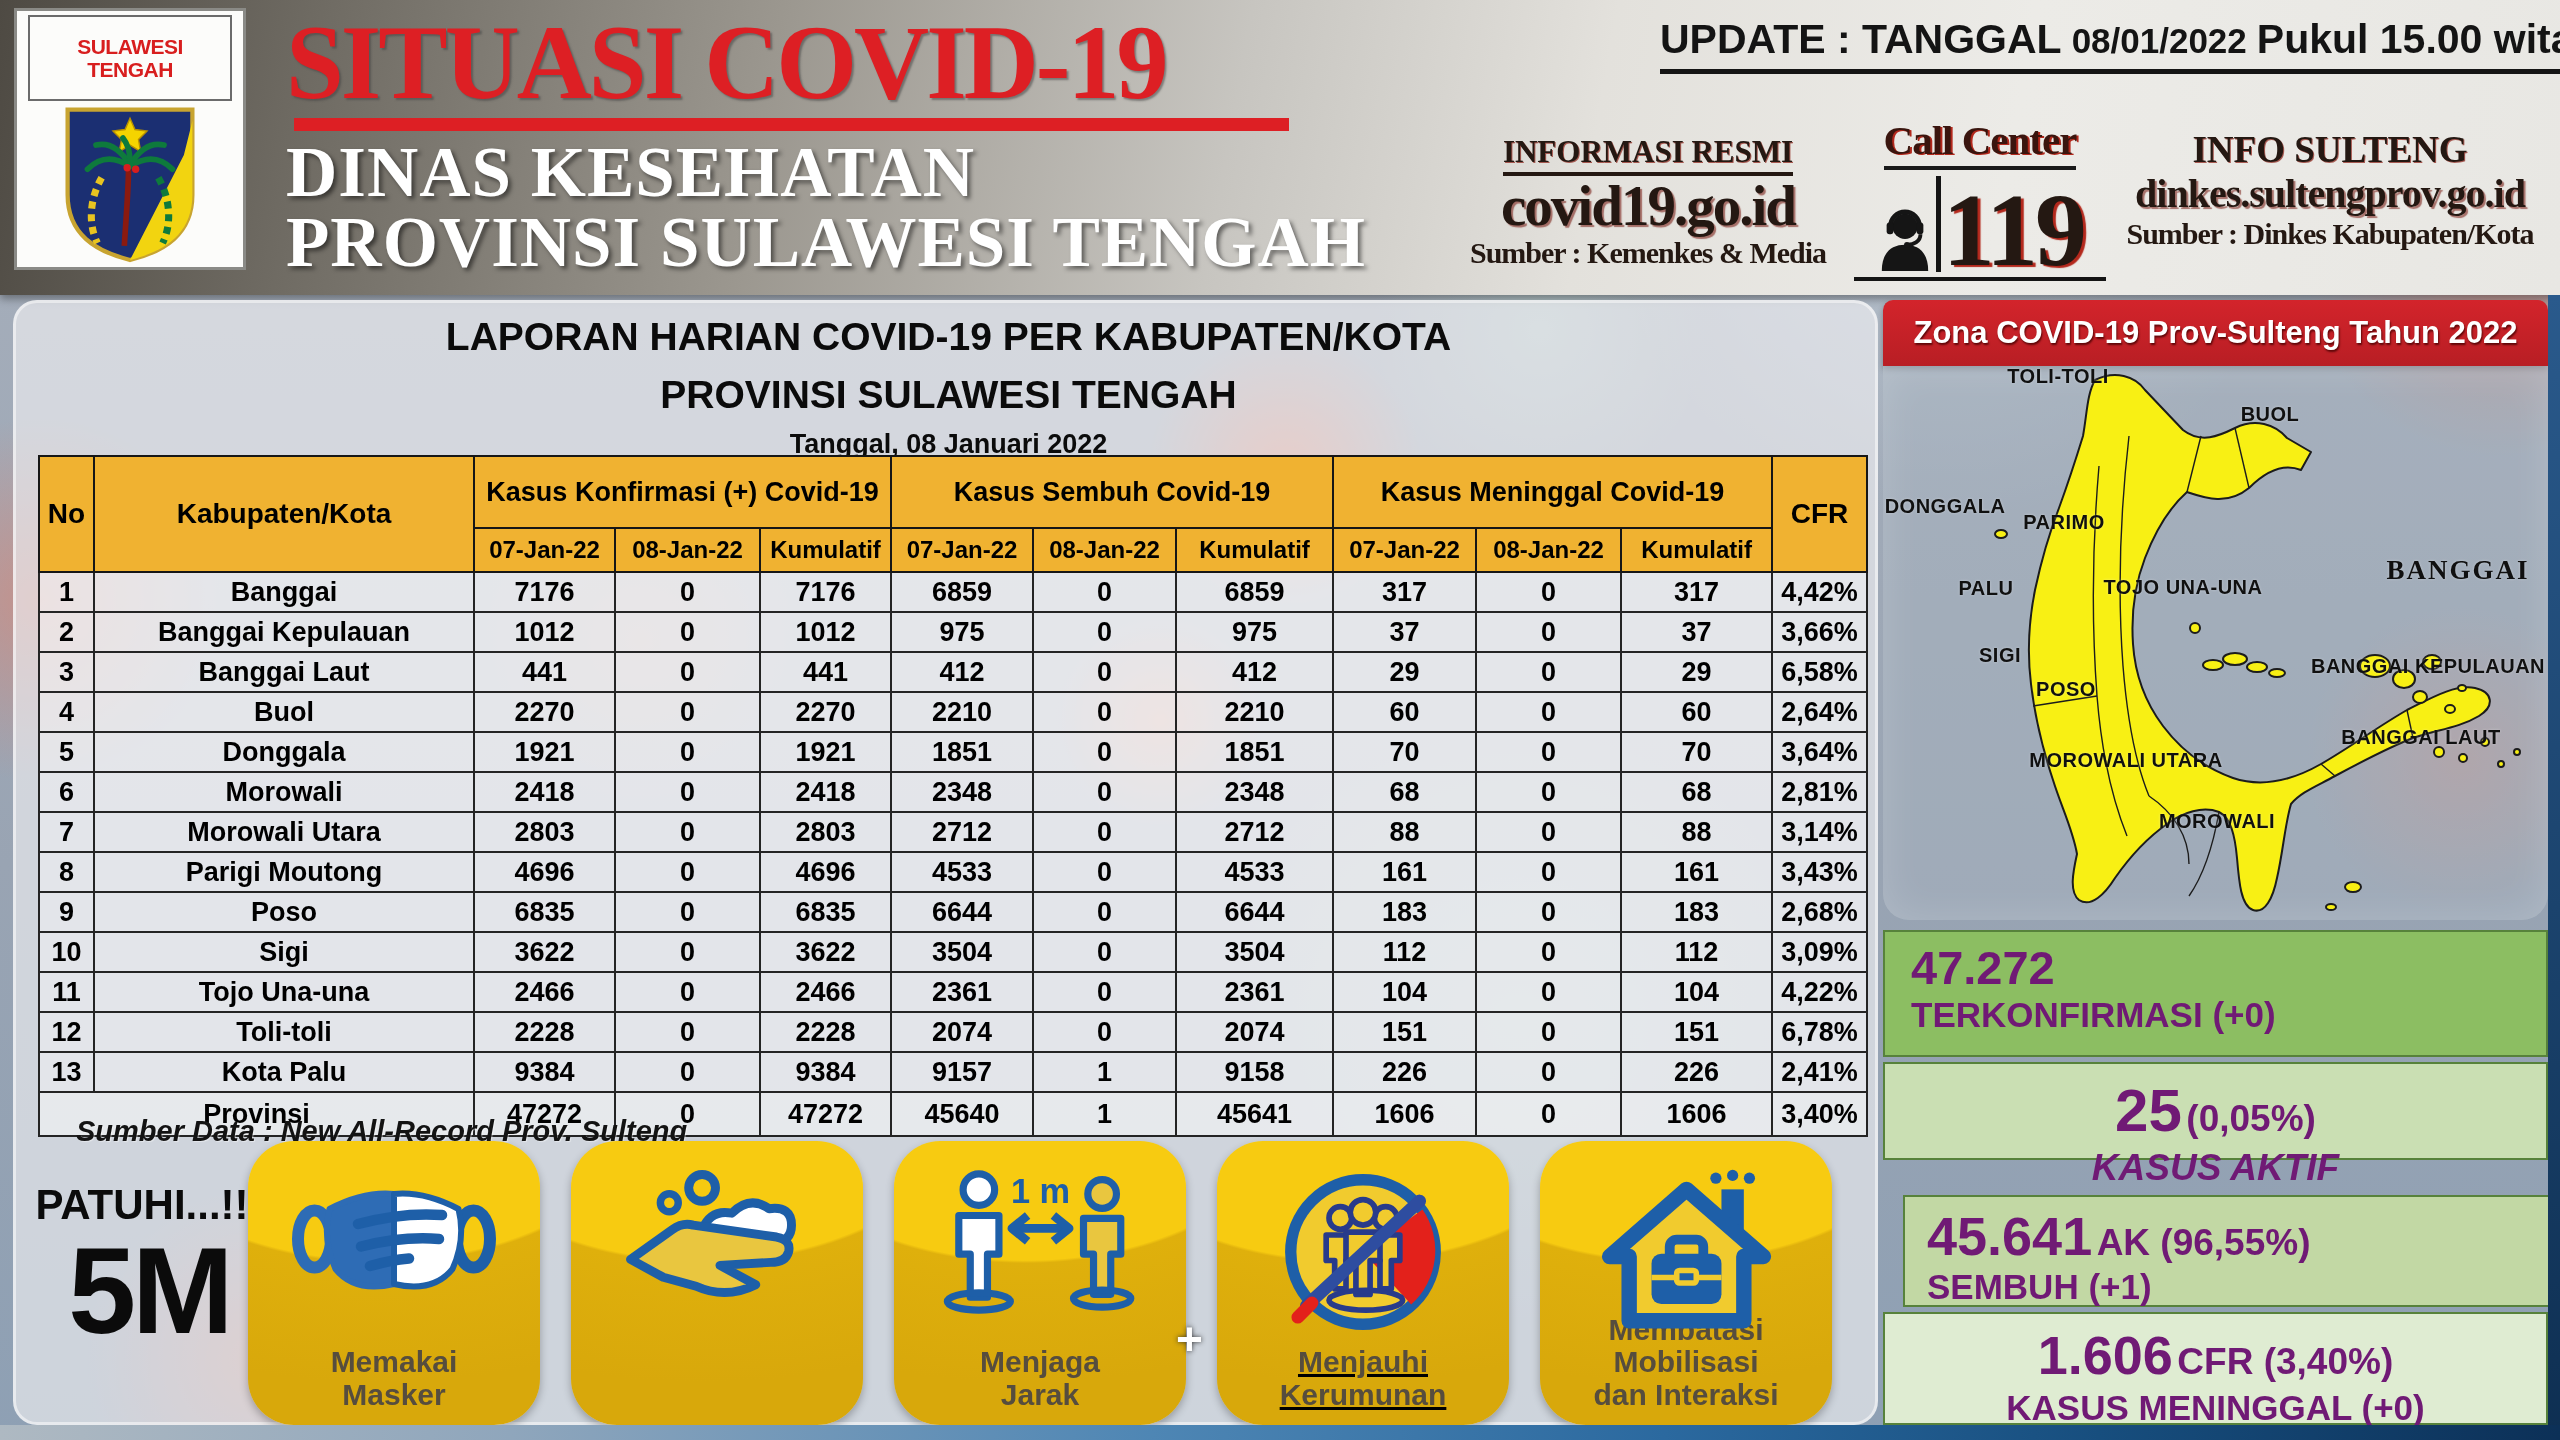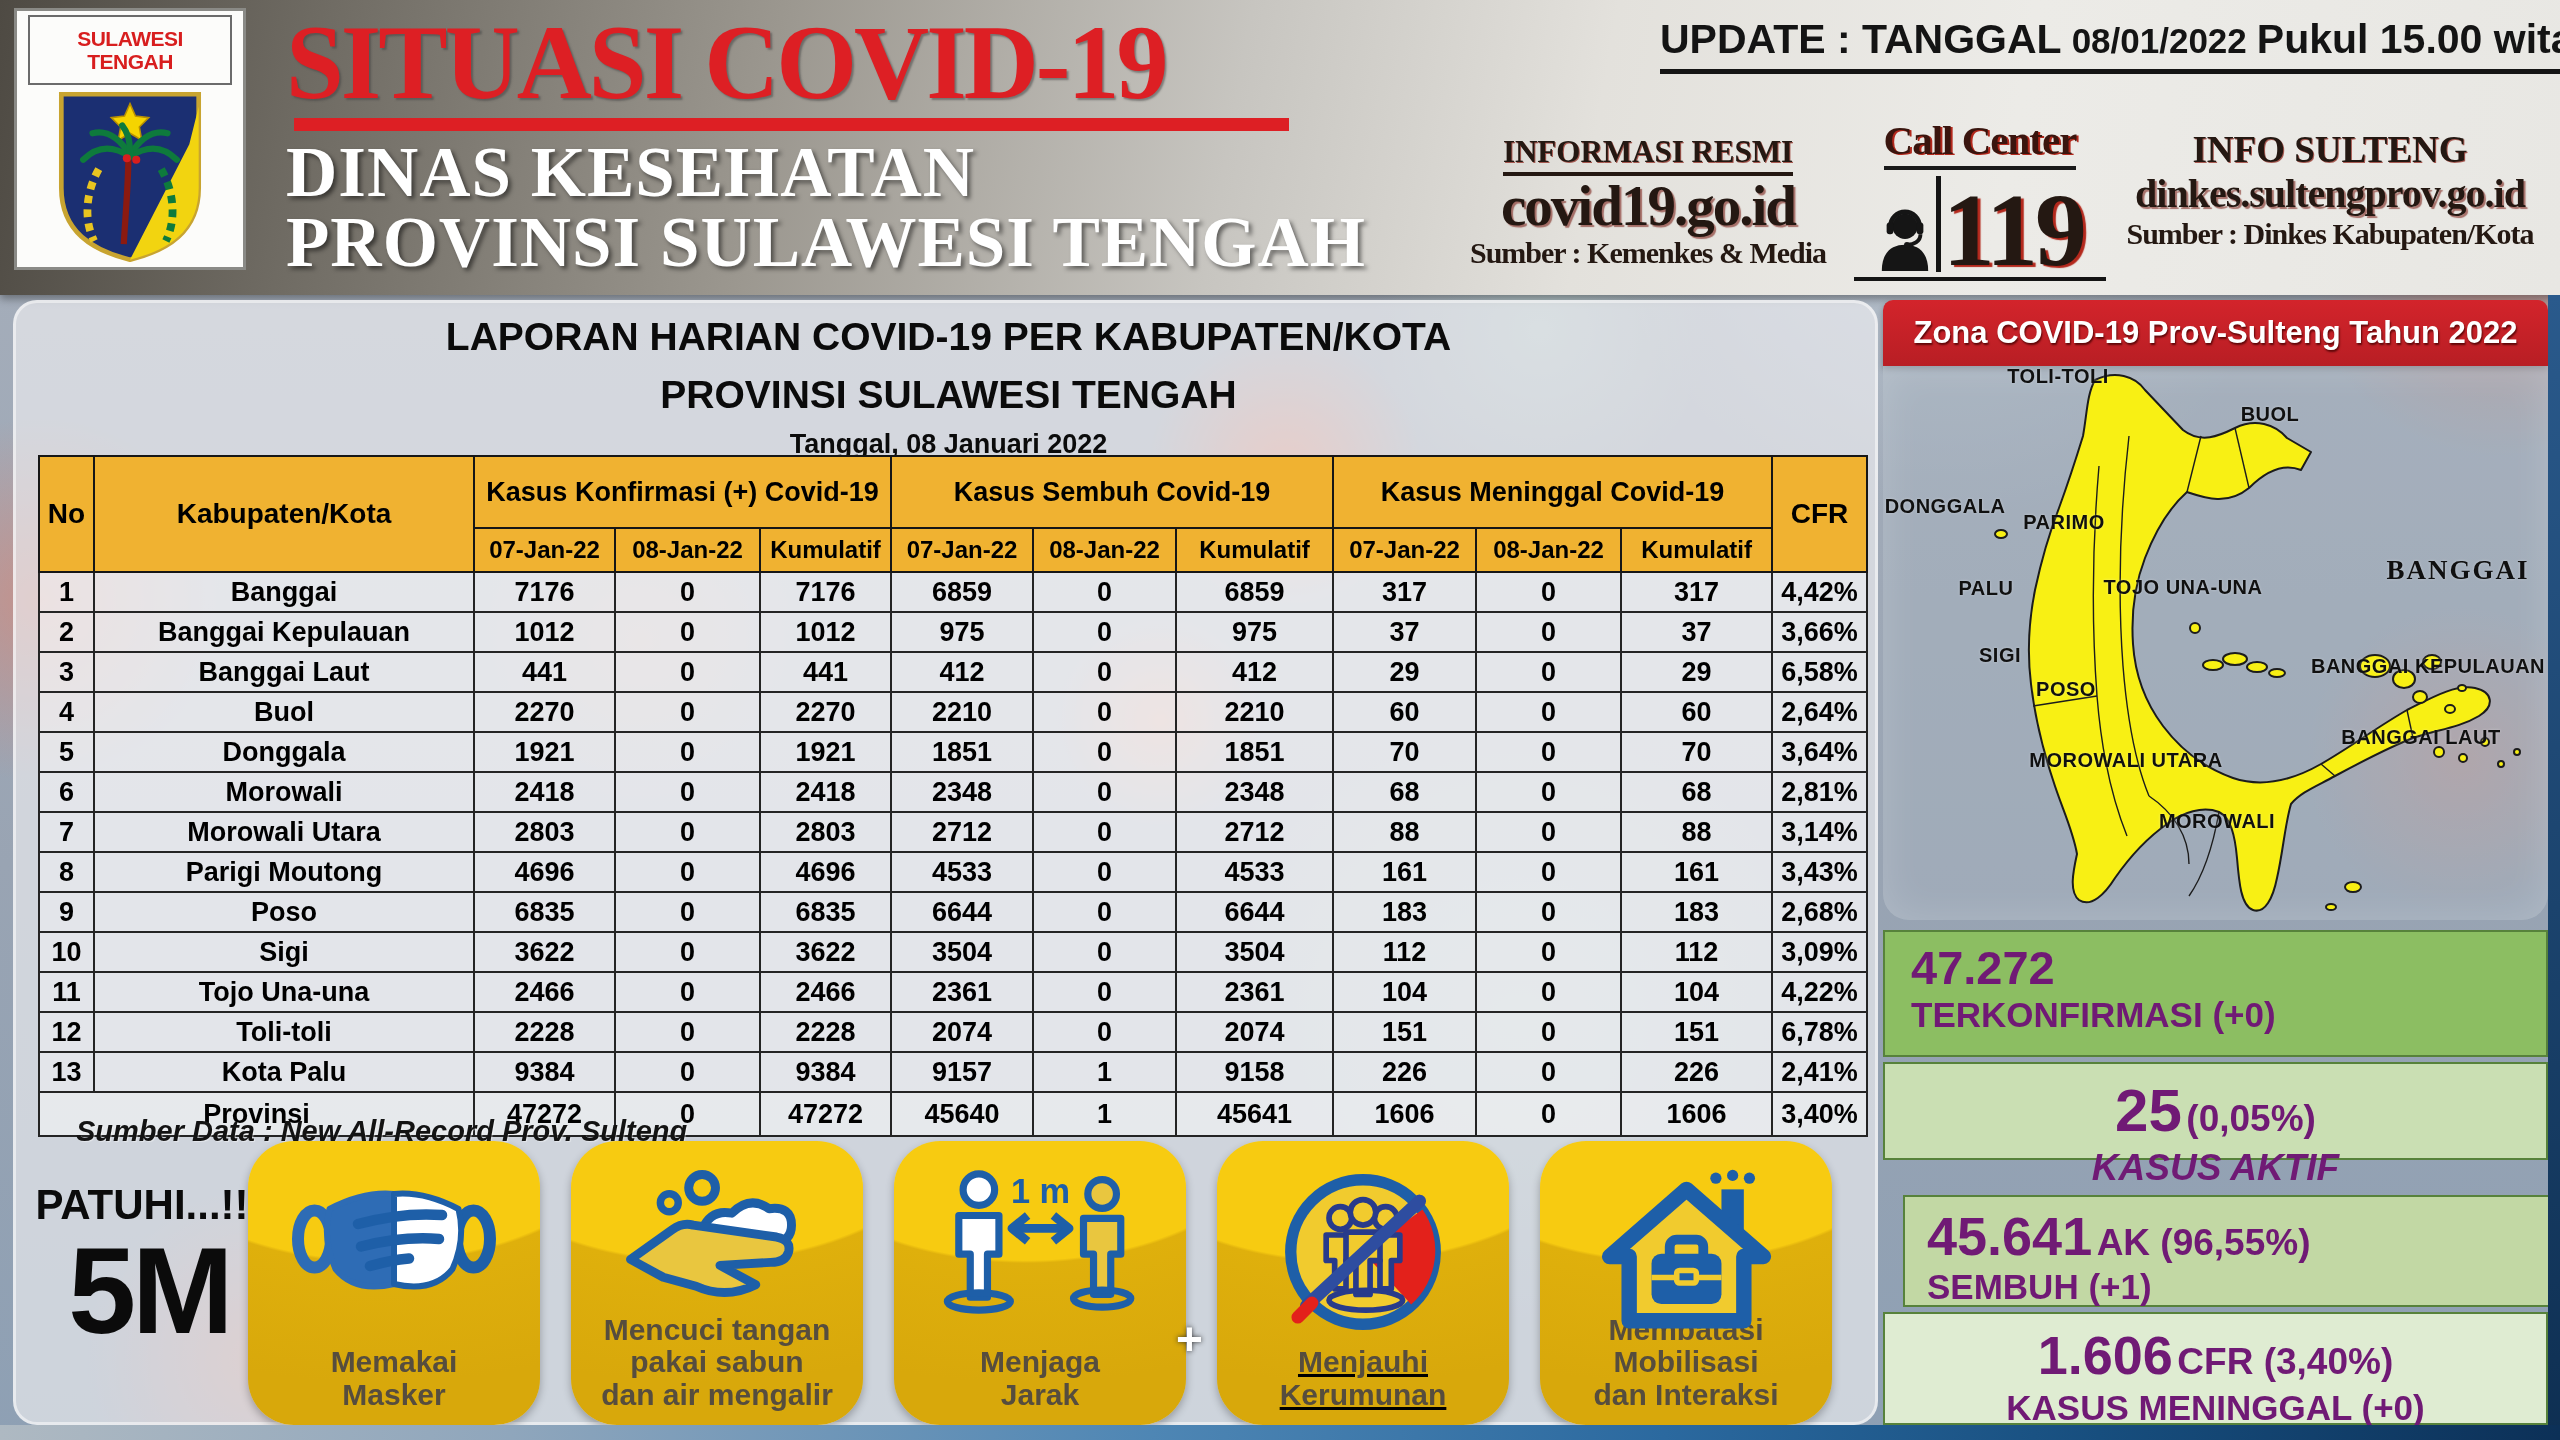--- a/index.html
+++ b/index.html
@@ -20,21 +20,21 @@
           linear-gradient(180deg,#A9B1BD 0%,#99A4B3 60%,#8EA0B4 100%);}
   .abs{position:absolute;}
 
   
   .header{left:0;top:0;width:2560px;height:295px;
           background:linear-gradient(100deg,#4E4A43 0%,#6E6A62 12%,#9B978F 30%,#C7C5C0 48%,#E3E1DC 62%,#ECEBE7 78%,#E8E7E3 100%);
           box-shadow:0 4px 8px rgba(0,0,0,.35);}
   .logo-box{left:14px;top:8px;width:232px;height:262px;background:#FCFCFA;border:3px solid #8A8A86;
             box-sizing:border-box;display:flex;flex-direction:column;align-items:center;padding:4px;}
   .logo-title{border:2px solid #6b6b6b;color:#D81E1E;font-weight:bold;font-size:21px;line-height:1.1;
-              padding:10px 6px;width:94%;box-sizing:border-box;text-align:center;letter-spacing:-.5px;}
+              padding:18px 6px;width:94%;box-sizing:border-box;text-align:center;letter-spacing:-.5px;}
   .crest{flex:1;width:190px;margin-top:3px;}
   .main-title{left:286px;top:2px;font-family:"Liberation Serif",serif;font-weight:bold;font-size:106px;
               color:#DD1F24;letter-spacing:-3px;white-space:nowrap;transform-origin:left top;transform:scaleX(.98);
               text-shadow:2px 2px 2px rgba(70,70,70,.55);}
   .title-underline{left:294px;top:118px;width:995px;height:13px;background:#DD1F24;}
   .hdr-sub{left:286px;font-family:"Liberation Serif",serif;font-weight:bold;color:#FFFFFF;font-size:71px;
            letter-spacing:1px;white-space:nowrap;text-shadow:3px 3px 4px rgba(0,0,0,.5);}
   .hdr-sub1{top:132px;} .hdr-sub2{top:202px;}
   .update-wrap{left:1660px;top:16px;width:888px;text-align:right;}
   .update-inner{display:inline-block;border-bottom:5px solid #151515;padding-bottom:6px;color:#141414;
@@ -454,23 +454,20 @@
 
     <div class="abs card c2">
       <div class="card-ico">
         <svg width="210" height="155" viewBox="0 0 140 104">
           <circle cx="60" cy="14" r="9" fill="#F6CA11" stroke="#1E5FA8" stroke-width="6"></circle>
           <circle cx="38" cy="24" r="6" fill="#F6CA11" stroke="#1E5FA8" stroke-width="5"></circle>
           <path d="M60,42 q6,-14 20,-11 q12,-12 25,-3 q15,-2 15,11 q0,11 -13,13 l-44,3 z" fill="#FFFFFF" stroke="#1E5FA8" stroke-width="6" stroke-linejoin="round"></path>
           <path d="M12,62 L40,42 q7,-5 14,-3 l56,8 q10,2 8,10 q-2,7 -12,7 l-34,2 24,13 q-20,10 -40,1 L34,74 Z" fill="#E9C63F" stroke="#1E5FA8" stroke-width="6" stroke-linejoin="round"></path>
         </svg>
       </div>
-      <div class="card-label">Mencuci tangan
-pakai sabun
-dan air mengalir</div>
     </div>
 
     <div class="abs card c3">
       <div class="card-ico">
         <svg width="215" height="160" viewBox="0 0 150 110">
           <circle cx="32" cy="15" r="11" fill="#FFFFFF" stroke="#1E5FA8" stroke-width="5"></circle>
           <path d="M18,33 h28 v27 h-8 v30 h-12 v-30 h-8 z" fill="#FFFFFF" stroke="#1E5FA8" stroke-width="5" stroke-linejoin="round"></path>
           <ellipse cx="32" cy="93" rx="22" ry="6" fill="none" stroke="#1E5FA8" stroke-width="5"></ellipse>
           <circle cx="118" cy="18" r="10" fill="#E9C63F" stroke="#1E5FA8" stroke-width="5"></circle>
           <path d="M105,35 h26 v25 h-7 v28 h-12 v-28 h-7 z" fill="#E9C63F" stroke="#1E5FA8" stroke-width="5" stroke-linejoin="round"></path>

